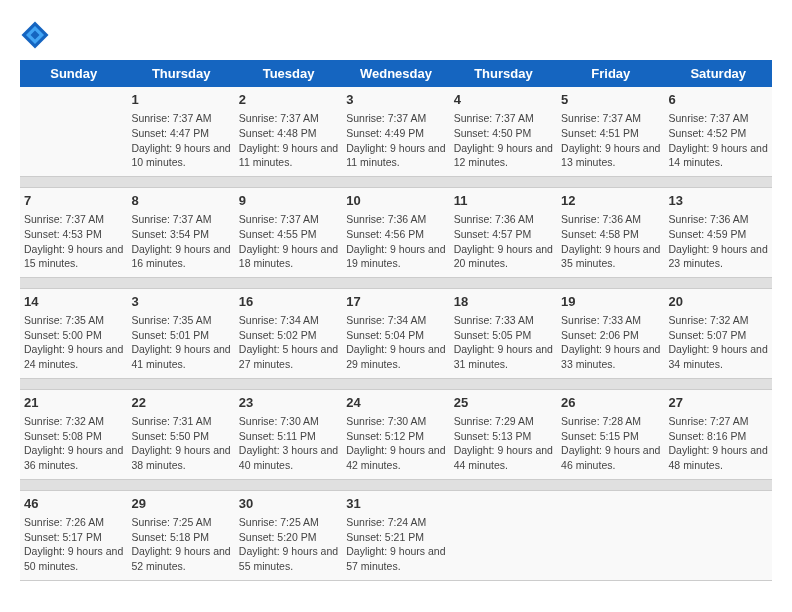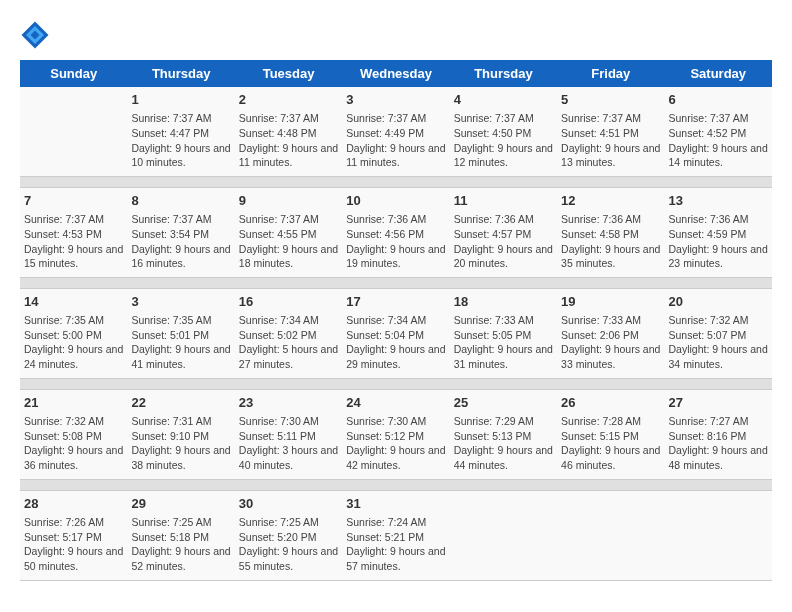--- a/index.html
+++ b/index.html
@@ -265,21 +265,21 @@
       <tr>
         <td>
           <span class="day-number">21</span>
           <span class="day-info">Sunrise: 7:32 AM</span>
           <span class="day-info">Sunset: 5:08 PM</span>
           <span class="day-info">Daylight: 9 hours and 36 minutes.</span>
         </td>
         <td>
           <span class="day-number">22</span>
           <span class="day-info">Sunrise: 7:31 AM</span>
-          <span class="day-info">Sunset: 9:10 PM</span>
+          <span class="day-info">Sunset: 5:50 PM</span>
           <span class="day-info">Daylight: 9 hours and 38 minutes.</span>
         </td>
         <td>
           <span class="day-number">23</span>
           <span class="day-info">Sunrise: 7:30 AM</span>
           <span class="day-info">Sunset: 5:11 PM</span>
           <span class="day-info">Daylight: 3 hours and 40 minutes.</span>
         </td>
         <td>
           <span class="day-number">24</span>
@@ -304,21 +304,21 @@
           <span class="day-info">Sunrise: 7:27 AM</span>
           <span class="day-info">Sunset: 8:16 PM</span>
           <span class="day-info">Daylight: 9 hours and 48 minutes.</span>
         </td>
       </tr>
       <tr>
         <td colspan="7" class="row-separator"></td>
       </tr>
       <tr>
         <td>
-          <span class="day-number">28</span>
+          <span class="day-number">46</span>
           <span class="day-info">Sunrise: 7:26 AM</span>
           <span class="day-info">Sunset: 5:17 PM</span>
           <span class="day-info">Daylight: 9 hours and 50 minutes.</span>
         </td>
         <td>
           <span class="day-number">29</span>
           <span class="day-info">Sunrise: 7:25 AM</span>
           <span class="day-info">Sunset: 5:18 PM</span>
           <span class="day-info">Daylight: 9 hours and 52 minutes.</span>
         </td>

